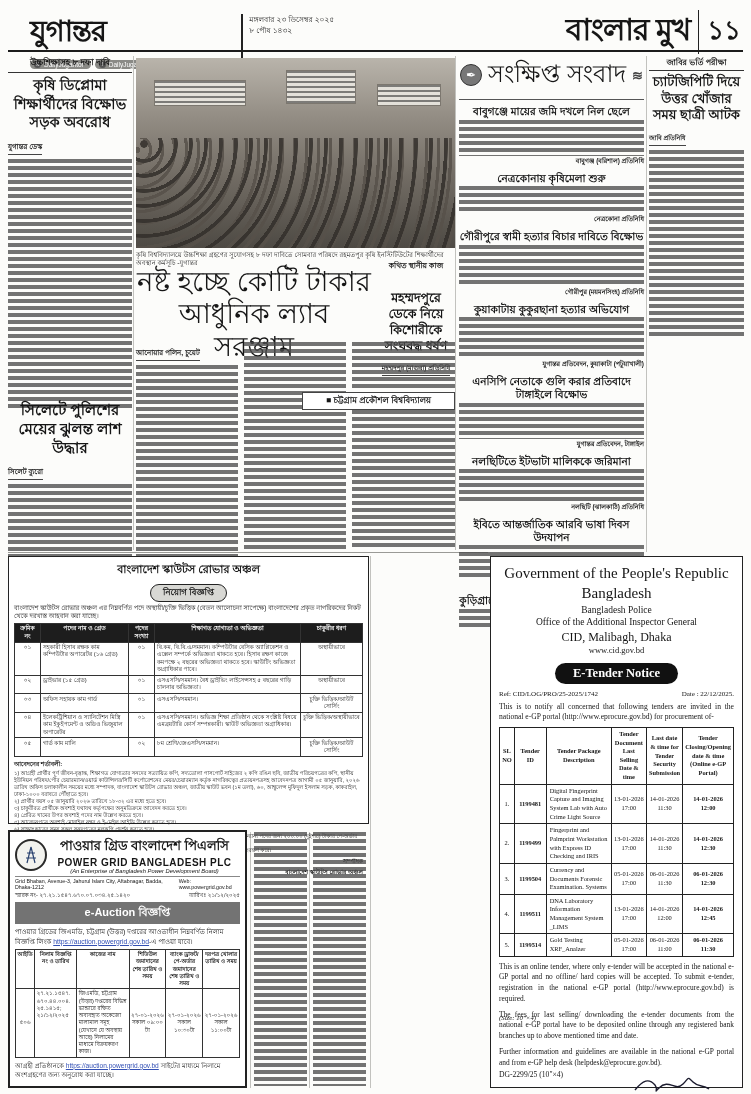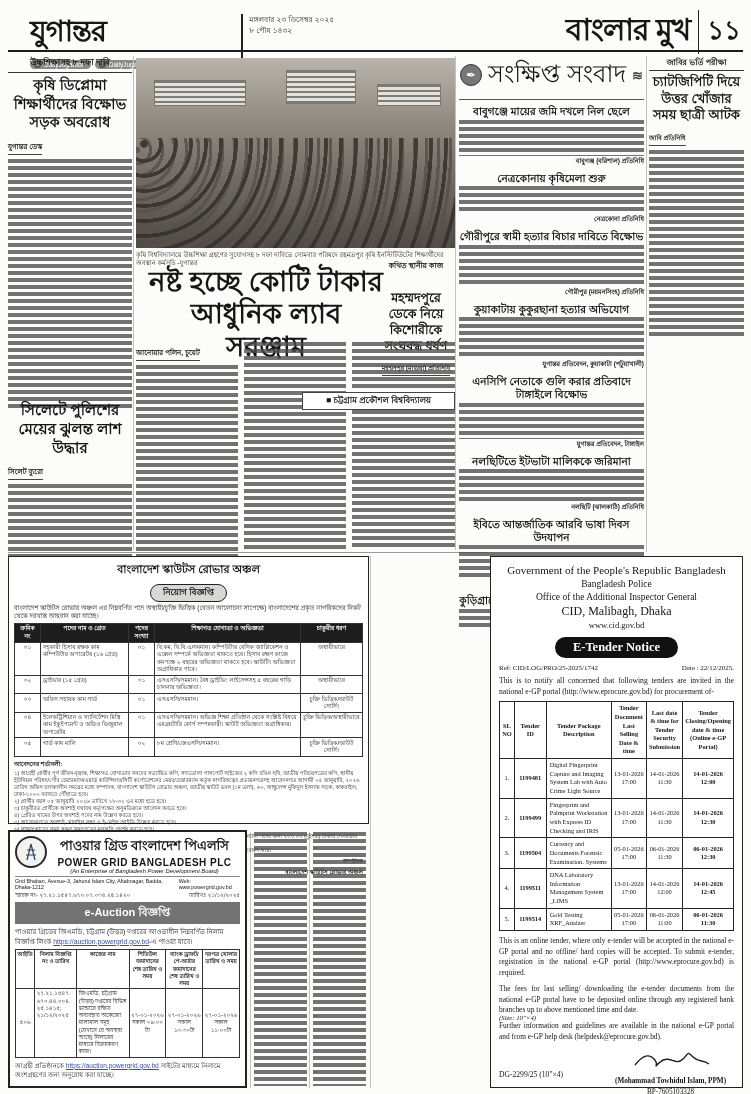--- a/index.html
+++ b/index.html
@@ -122,21 +122,21 @@
   </div>
 
   <div class="abs photo" style="left:136px; top:58px; width:319px; height:190px;">
     <div class="banner" style="left:18px; top:22px; width:92px; height:26px;"></div>
     <div class="banner" style="left:150px; top:12px; width:70px; height:34px;"></div>
     <div class="banner" style="right:14px; top:26px; width:64px; height:22px;"></div>
     <div class="crowd"></div>
   </div>
   <div class="abs caption" style="left:136px; top:251px; width:319px;">কৃষি বিশ্ববিদ্যালয়ে উচ্চশিক্ষা গ্রহণের সুযোগসহ ৮ দফা দাবিতে সোমবার পরিষদে রহমতপুর কৃষি ইনস্টিটিউটের শিক্ষার্থীদের অবস্থান কর্মসূচি  -যুগান্তর</div>
 
-  <div class="abs hl" style="left:148px; top:266px; width:236px; font-size:27.5px; line-height:1.18; font-weight:700;">
+  <div class="abs hl" style="left:136px; top:266px; width:236px; font-size:27.5px; line-height:1.18; font-weight:400;">
     <div>নষ্ট হচ্ছে কোটি টাকার</div>
     <div>আধুনিক ল্যাব সরঞ্জাম</div>
   </div>
 
   <div class="abs" style="left:376px; top:260px; width:80px;">
     <div class="kicker" style="font-size:7.5px;">কথিত স্থানীয় কাজ</div>
     <div class="hl" style="font-size:12.5px; margin-top:18px;">মহম্মদপুরে ডেকে নিয়ে কিশোরীকে সংঘবদ্ধ ধর্ষণ</div>
     <div style="text-align:center; margin-top:2px;"><span class="byline" style="font-size:6.3px;">মহম্মদপুর (মাগুরা) প্রতিনিধি</span></div>
   </div>
 
@@ -269,21 +269,21 @@
       <div>সম্পাদক</div>
       <div>বাংলাদেশ স্কাউটস রোভার অঞ্চল</div>
     </div>
   </div>
 
   <div class="abs ft" style="left:254px; top:832px; width:53px; height:254px;"></div>
   <div class="abs ft" style="left:313px; top:832px; width:53px; height:254px;"></div>
 
   <div class="abs noticebox serif" style="left:490px; top:556px; width:253px; height:532px; padding:6px 8px;">
     <div style="text-align:center; line-height:1.35;">
-      <div style="font-size:11px;">Government of the People's Republic Bangladesh</div>
+      <div style="font-size:15px;">Government of the People's Republic Bangladesh</div>
       <div style="font-size:9.5px;">Bangladesh Police</div>
       <div style="font-size:9.5px;">Office of the Additional Inspector General</div>
       <div style="font-size:12px;">CID, Malibagh, Dhaka</div>
       <div style="font-size:8.5px;">www.cid.gov.bd</div>
       <div style="margin-top:4px;"><span class="tender-pill">E-Tender Notice</span></div>
     </div>
     <div style="display:flex; justify-content:space-between; font-size:7px; margin-top:6px;">
       <span>Ref: CID/LOG/PRO/25-2025/1742</span>
       <span>Date : 22/12/2025.</span>
     </div>
@@ -355,21 +355,21 @@
         
         
         
       </div>
     </div>
     <div class="abs" style="left:8px; bottom:66px; font-size:6.8px; font-style:italic;">(Size: 10"×4)</div>
     <div class="abs" style="left:8px; bottom:8px; font-size:7.6px;">DG-2299/25 (10"×4)</div>
   </div>
 
   <div class="abs noticebox" style="left:8px; top:830px; width:239px; height:258px; border-width:2px; padding:4px 5px;">
-    <div style="display:flex; gap:2px; ">
+    <div style="display:flex; gap:2px; align-items:center;">
       <div class="pg-logo">
         <svg width="18" height="18" viewBox="0 0 18 18">
           <path d="M9 1 L5 17 M9 1 L13 17 M5 7 H13 M4 12 H14 M9 1 V4" stroke="#28406e" stroke-width="1.2" fill="none"></path>
         </svg>
       </div>
       <div style="flex:1; text-align:center;">
         <div style="font-weight:900; font-size:13px;">পাওয়ার গ্রিড বাংলাদেশ পিএলসি</div>
         <div style="font-weight:700; font-size:10px; letter-spacing:.5px;">POWER GRID BANGLADESH PLC</div>
         <div style="font-size:5.8px; font-style:italic;">(An Enterprise of Bangladesh Power Development Board)</div>
       </div>

